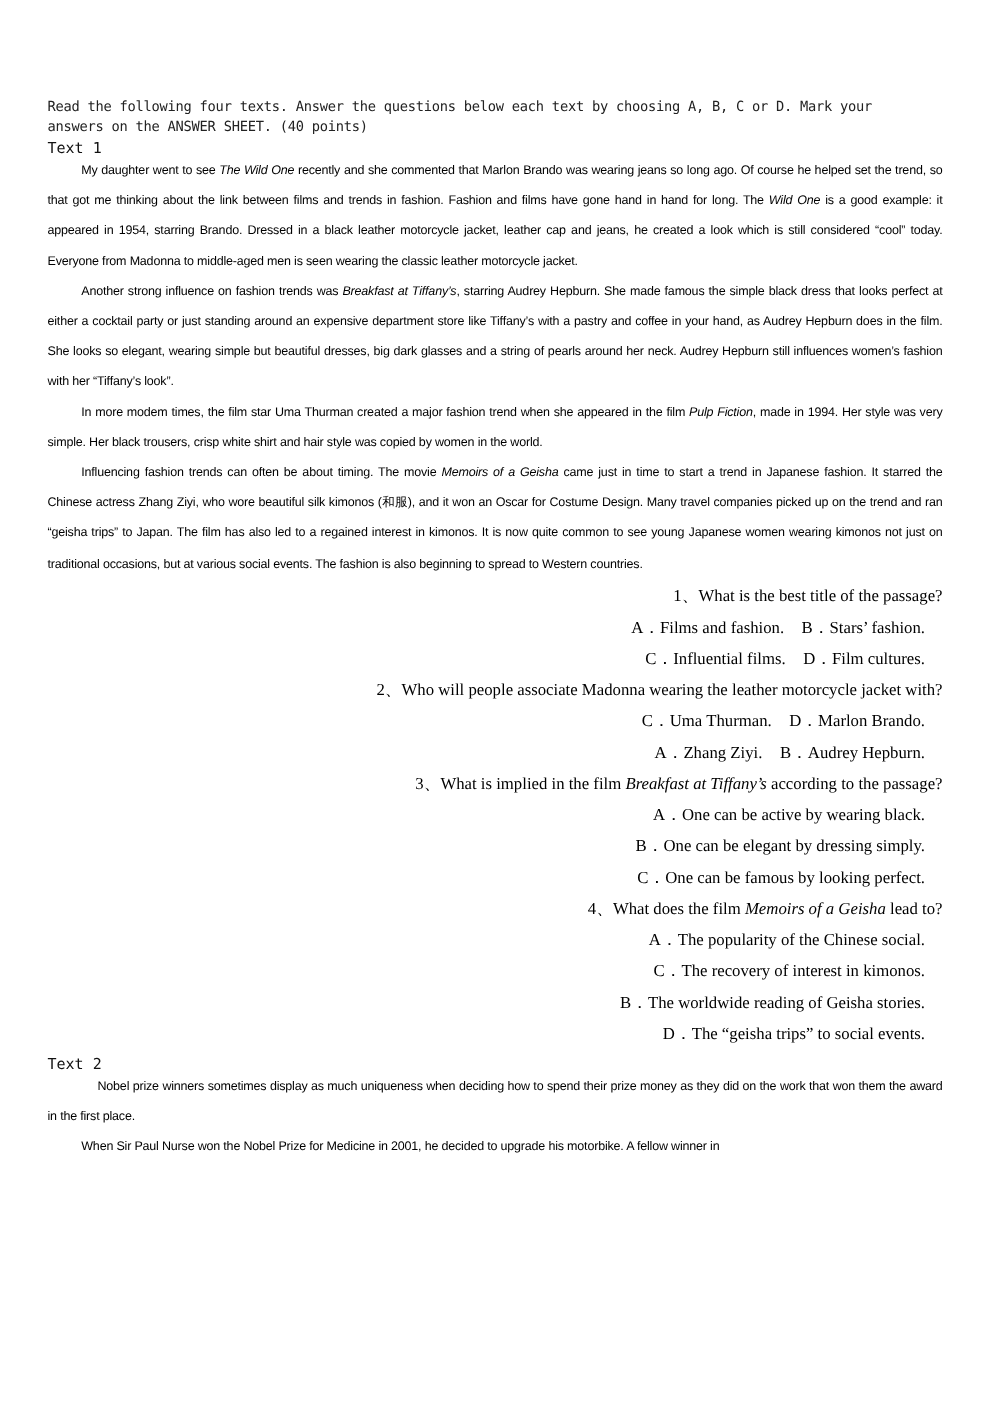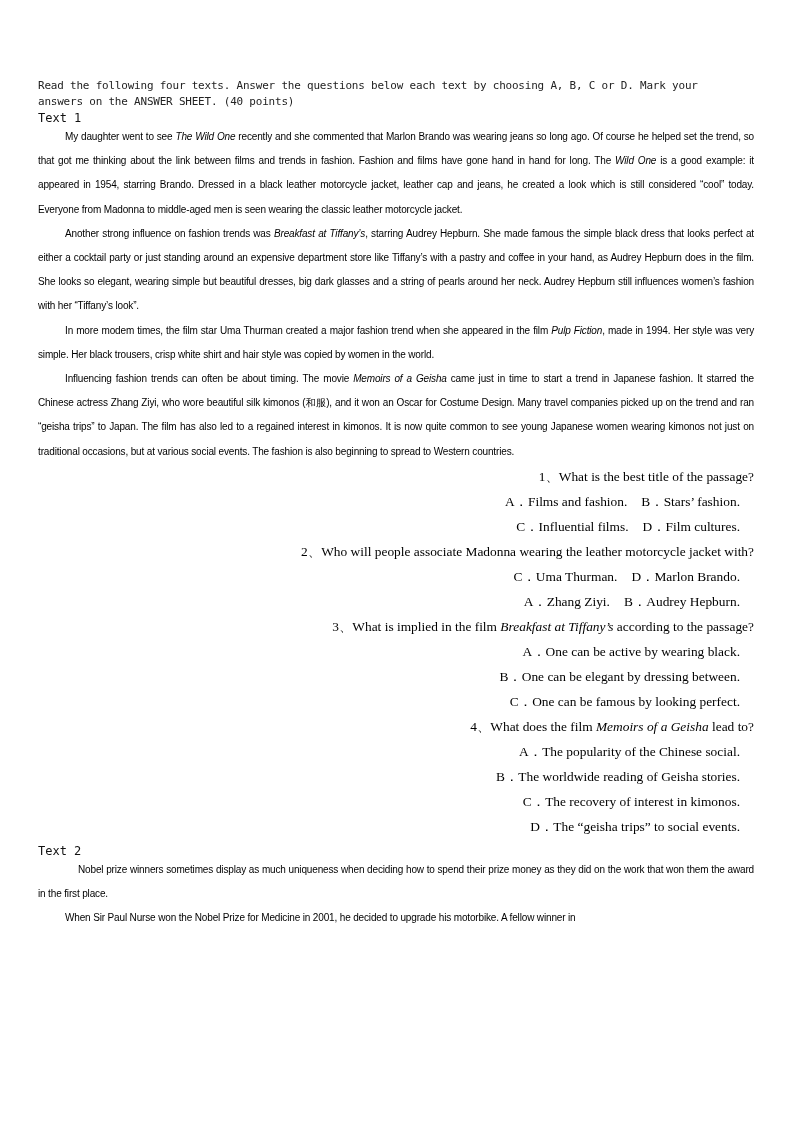--- a/index.html
+++ b/index.html
@@ -41,26 +41,26 @@
     </div>
   <div id="text1-questions">
       <p class="q"><span>1、</span><span>What is the best title of the passage?</span></p>
       <p class="q"><span class="opt-inline"><span>A．</span><span>Films and fashion.</span></span><span class="opt-inline"><span>B．</span><span>Stars’ fashion.</span></span></p>
       <p class="q"><span class="opt-inline"><span>C．</span><span>Influential films.</span></span><span class="opt-inline"><span>D．</span><span>Film cultures.</span></span></p>
       <p class="q"><span>2、</span><span>Who will people associate Madonna wearing the leather motorcycle jacket with?</span></p>
       <p class="q"><span class="opt-inline"><span>C．</span><span>Uma Thurman.</span></span><span class="opt-inline"><span>D．</span><span>Marlon Brando.</span></span></p>
       <p class="q"><span class="opt-inline"><span>A．</span><span>Zhang Ziyi.</span></span><span class="opt-inline"><span>B．</span><span>Audrey Hepburn.</span></span></p>
       <p class="q"><span>3、</span><span>What is implied in the film </span><i>Breakfast at Tiffany’s</i><span> according to the passage?</span></p>
       <p class="q"><span class="opt-inline"><span>A．</span><span>One can be active by wearing black.</span></span></p>
-      <p class="q"><span class="opt-inline"><span>B．</span><span>One can be elegant by dressing between.</span></span></p>
+      <p class="q"><span class="opt-inline"><span>B．</span><span>One can be elegant by dressing simply.</span></span></p>
       <p class="q"><span class="opt-inline"><span>C．</span><span>One can be famous by looking perfect.</span></span></p>
       <p class="q"><span>4、</span><span>What does the film </span><i>Memoirs of a Geisha</i><span> lead to?</span></p>
       <p class="q"><span class="opt-inline"><span>A．</span><span>The popularity of the Chinese social.</span></span></p>
+      <p class="q"><span class="opt-inline"><span>C．</span><span>The recovery of interest in kimonos.</span></span></p>
       <p class="q"><span class="opt-inline"><span>B．</span><span>The worldwide reading of Geisha stories.</span></span></p>
-      <p class="q"><span class="opt-inline"><span>C．</span><span>The recovery of interest in kimonos.</span></span></p>
       <p class="q"><span class="opt-inline"><span>D．</span><span>The “geisha trips” to social events.</span></span></p>
     </div>
 
   <div class="text-title" id="text2-title">Text 2</div>
   <div id="text2-body">
       <p class="para deep"><span>Nobel prize winners sometimes display as much uniqueness when deciding how to spend their prize money as they did on the work that won them the award in the first place.</span></p>
       <p class="para"><span>When Sir Paul Nurse won the Nobel Prize for Medicine in 2001, he decided to upgrade his motorbike. A fellow winner in</span></p>
     </div>
 </div>
 

